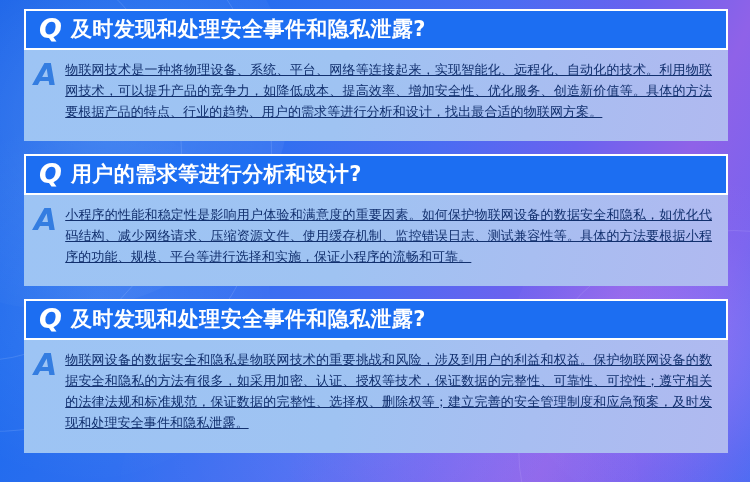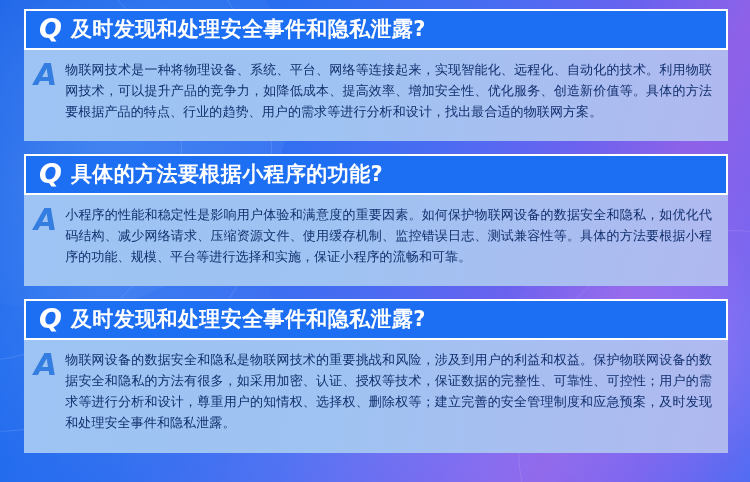--- a/index.html
+++ b/index.html
@@ -137,20 +137,21 @@
     flex: 0 0 auto;
     opacity: 0.95;
   }
   .a-text {
     color: #12306e;
     font-size: 13px;
     line-height: 1.62;
     text-align: justify;
     font-family: "DejaVu Sans", "Liberation Sans", sans-serif;
     letter-spacing: 0.1px;
+    text-decoration: underline;
   }
 
   .card-1 .a-panel { height: 91px; }
   .card-2 .a-panel { height: 91px; }
   .card-3 .a-panel { height: 113px; }
 </style>
 </head>
 <body>
 
 <div id="page">
@@ -173,33 +174,33 @@
       </div>
       <div class="a-panel">
         <span class="a-mark">A</span>
         <span class="a-text">物联网技术是一种将物理设备、系统、平台、网络等连接起来，实现智能化、远程化、自动化的技术。利用物联网技术，可以提升产品的竞争力，如降低成本、提高效率、增加安全性、优化服务、创造新价值等。具体的方法要根据产品的特点、行业的趋势、用户的需求等进行分析和设计，找出最合适的物联网方案。</span>
       </div>
     </div>
 
     <div class="qa-card card-2">
       <div class="q-bar">
         <span class="q-mark">Q</span>
-        <span class="q-text">具体的方法要根据小程序的功能?</span>
+        <span class="q-text">用户的需求等进行分析和设计?</span>
       </div>
       <div class="a-panel">
         <span class="a-mark">A</span>
         <span class="a-text">小程序的性能和稳定性是影响用户体验和满意度的重要因素。如何保护物联网设备的数据安全和隐私，如优化代码结构、减少网络请求、压缩资源文件、使用缓存机制、监控错误日志、测试兼容性等。具体的方法要根据小程序的功能、规模、平台等进行选择和实施，保证小程序的流畅和可靠。</span>
       </div>
     </div>
 
     <div class="qa-card card-3">
       <div class="q-bar">
         <span class="q-mark">Q</span>
         <span class="q-text">及时发现和处理安全事件和隐私泄露?</span>
       </div>
       <div class="a-panel">
         <span class="a-mark">A</span>
-        <span class="a-text">物联网设备的数据安全和隐私是物联网技术的重要挑战和风险，涉及到用户的利益和权益。保护物联网设备的数据安全和隐私的方法有很多，如采用加密、认证、授权等技术，保证数据的完整性、可靠性、可控性；用户的需求等进行分析和设计，尊重用户的知情权、选择权、删除权等；建立完善的安全管理制度和应急预案，及时发现和处理安全事件和隐私泄露。</span>
+        <span class="a-text">物联网设备的数据安全和隐私是物联网技术的重要挑战和风险，涉及到用户的利益和权益。保护物联网设备的数据安全和隐私的方法有很多，如采用加密、认证、授权等技术，保证数据的完整性、可靠性、可控性；遵守相关的法律法规和标准规范，保证数据的完整性、选择权、删除权等；建立完善的安全管理制度和应急预案，及时发现和处理安全事件和隐私泄露。</span>
       </div>
     </div>
 
   </div>
 </div>
 
 </body></html>

